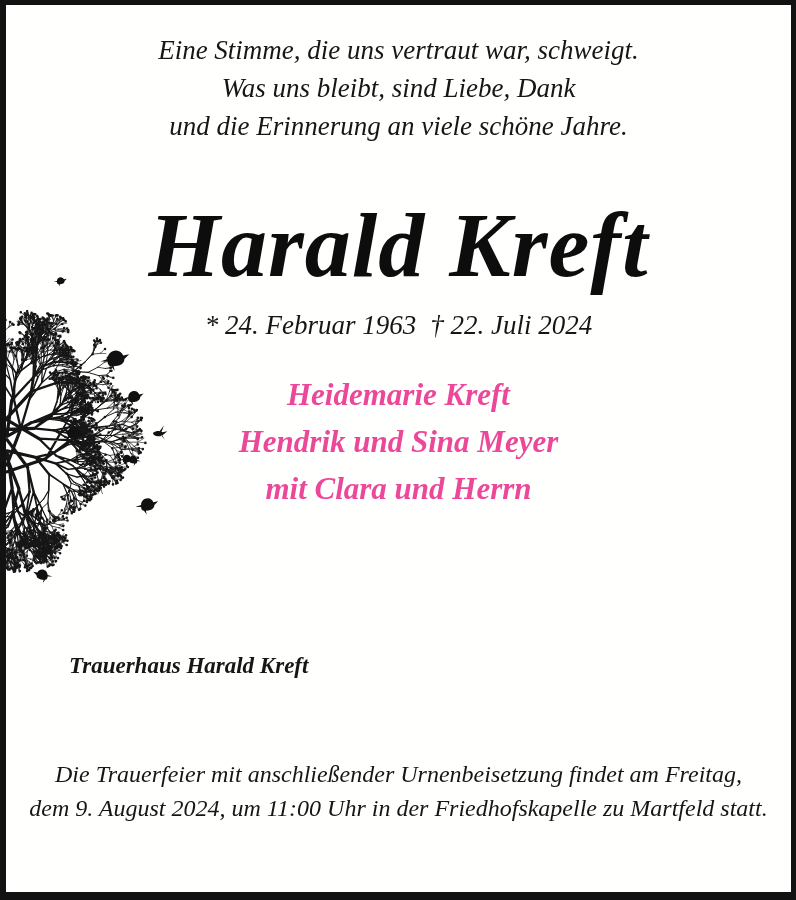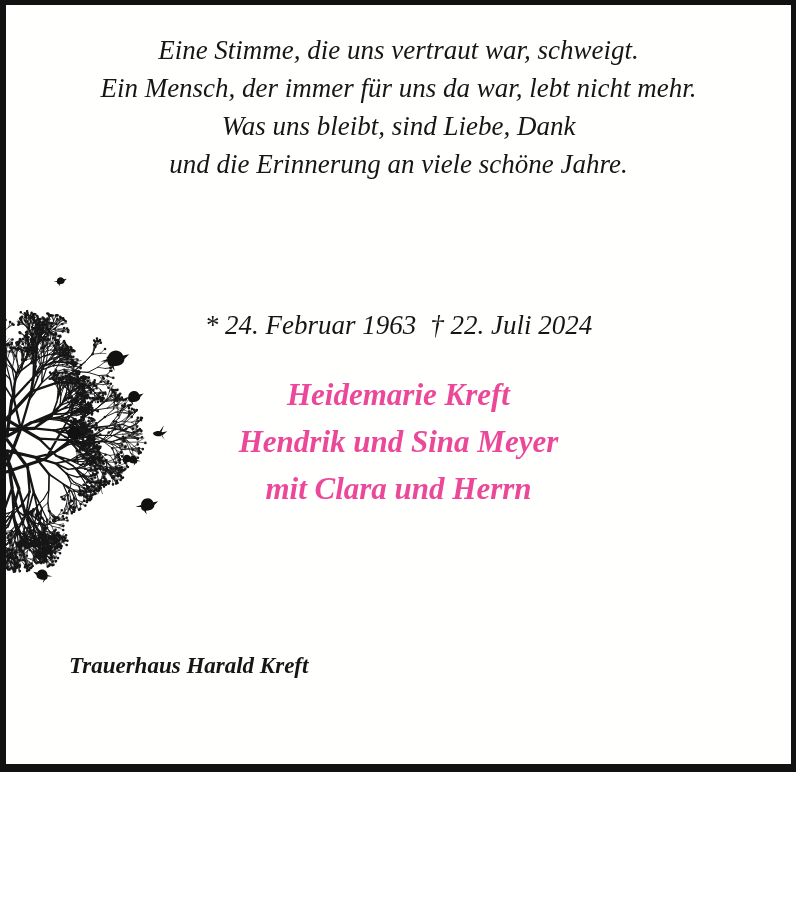--- a/index.html
+++ b/index.html
@@ -1,18 +1,18 @@
 <!DOCTYPE html>
 <html><head>
 <meta charset="utf-8">
 <style>
   html,body{margin:0;padding:0;background:#ffffff;}
   .page{
     position:relative;
-    width:796px;height:772px;
+    width:796px;height:900px;
     box-sizing:border-box;
     border:5px solid #121212;
     border-left-width:6px;
     border-bottom-width:8px;
     background:#fffffe;
     overflow:hidden;
     font-family:"Liberation Serif", serif;
     font-style:italic;
     color:#161616;
   }
@@ -92,36 +92,40 @@
         <use href="#bird" transform="translate(118 198) scale(0.6 0.6)"></use>
         <use href="#bird" transform="translate(130 199) scale(-0.6 0.6)"></use>
         <use href="#bird" transform="translate(137 244) scale(0.95 0.95)"></use>
         <use href="#bird" transform="translate(40 314) scale(-0.8 0.8)"></use>
         <use href="#bird" transform="translate(52 20) scale(0.55 0.55)"></use>
       </g>
   </svg>
 
   <div class="epigraph">
     <div>Eine Stimme, die uns vertraut war, schweigt.</div>
-    <div>Ein Mensch, der immer für uns da war, lebt nicht mehr.</div>
     <div>Was uns bleibt, sind Liebe, Dank</div>
     <div>und die Erinnerung an viele schöne Jahre.</div>
   </div>
 
+  <h1 class="name">Harald Kreft</h1>
 
   <div class="dates">
     <span>* 24. Februar 1963</span>
     <span>† 22. Juli 2024</span>
   </div>
 
   <div class="mourners">
     <div>Heidemarie Kreft</div>
     <div>Hendrik und Sina Meyer</div>
     <div>mit Clara und Herrn</div>
   </div>
 
   <div class="contact">
     <div class="contact-label">Trauerhaus Harald Kreft</div>
   </div>
 
+  <div class="service">
+    <div>Die Trauerfeier mit anschließender Urnenbeisetzung findet am Freitag,</div>
+    <div>dem 9. August 2024, um 11:00 Uhr in der Friedhofskapelle zu Martfeld statt.</div>
+  </div>
 
 
 </div>
 
 </body></html>

